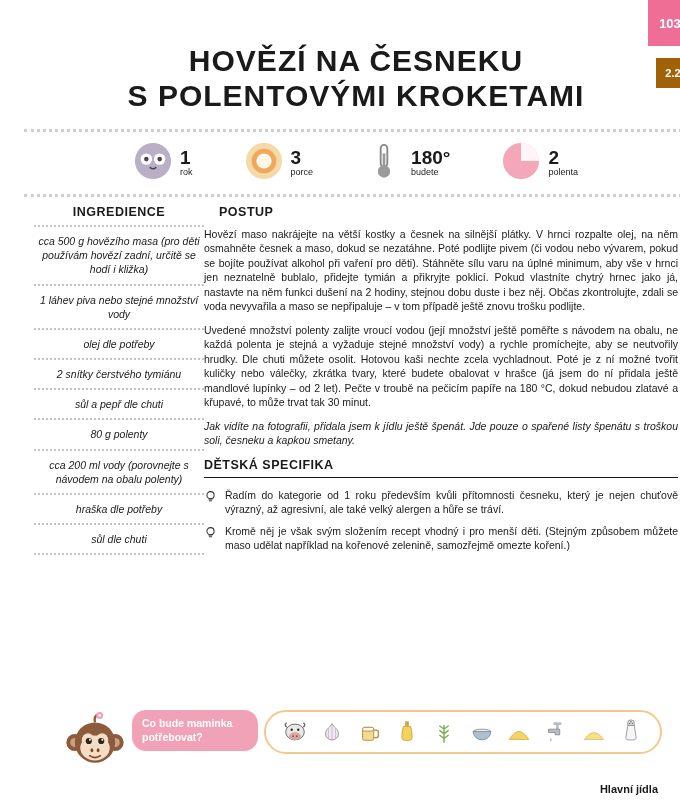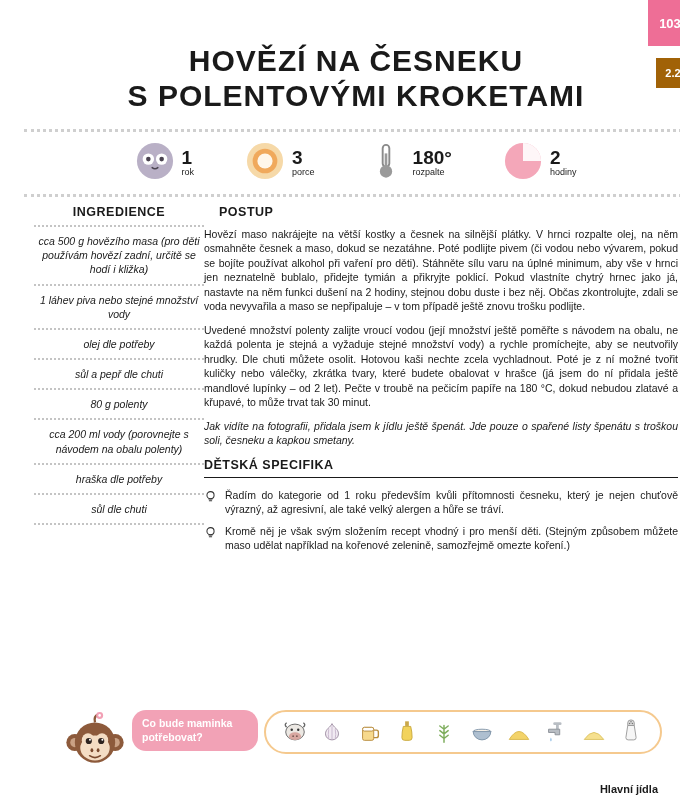--- a/index.html
+++ b/index.html
@@ -147,46 +147,47 @@
     <div class="meta-item">
       <span>
         <svg viewBox="0 0 40 40" width="38" height="38">
           <rect x="16.5" y="3" width="7" height="23" rx="3.5" fill="#fff" stroke="#8a8a8a" stroke-width="2"></rect>
           <circle cx="20" cy="31" r="6.5" fill="#9a9a9a"></circle>
           <rect x="18.6" y="12" width="2.8" height="16" fill="#9a9a9a"></rect>
         </svg>
       </span>
       <span class="txt">
         <span class="meta-value">180°</span>
-        <span class="meta-label">rozpalte</span>
+        <span class="meta-label">budete</span>
       </span>
     </div>
     <div class="meta-item">
       <span>
         <svg viewBox="0 0 40 40" width="38" height="38">
           <circle cx="20" cy="20" r="19" fill="#f4a7b9"></circle>
           <path d="M20 20 L20 1 A19 19 0 0 1 39 20 Z" fill="#ffffff" opacity="0.9"></path>
         </svg>
       </span>
       <span class="txt">
         <span class="meta-value">2</span>
-        <span class="meta-label">hodiny</span>
+        <span class="meta-label">polenta</span>
       </span>
     </div>
   </div>
 
   <div class="dotline" style="margin-top:0;"></div>
 
   <div class="columns">
 
     <div class="col-left">
       <div class="ing-head">INGREDIENCE</div>
       <div class="ing-item">cca 500 g hovězího masa (pro děti používám hovězí zadní, určitě se hodí i kližka)</div>
       <div class="ing-item">1 láhev piva nebo stejné množství vody</div>
       <div class="ing-item">olej dle potřeby</div>
+      <div class="ing-item">2 snítky čerstvého tymiánu</div>
       <div class="ing-item">sůl a pepř dle chuti</div>
       <div class="ing-item">80 g polenty</div>
       <div class="ing-item">cca 200 ml vody (porovnejte s návodem na obalu polenty)</div>
       <div class="ing-item">hraška dle potřeby</div>
       <div class="ing-item">sůl dle chuti</div>
     </div>
 
     <div class="col-right">
       <div class="method-head">POSTUP</div>
       <p class="method-p">Hovězí maso nakrájejte na větší kostky a česnek na silnější plátky. V hrnci rozpalte olej, na něm osmahněte česnek a maso, dokud se nezatáhne. Poté podlijte pivem (či vodou nebo vývarem, pokud se bojíte používat alkohol při vaření pro děti). Stáhněte sílu varu na úplné minimum, aby vše v hrnci jen neznatelně bublalo, přidejte tymián a přikryjte poklicí. Pokud vlastníte chytrý hrnec jako já, nastavte na něm funkci dušení na 2 hodiny, stejnou dobu duste i bez něj. Občas zkontrolujte, zdali se voda nevyvařila a maso se nepřipaluje – v tom případě ještě znovu trošku podlijte.</p>

